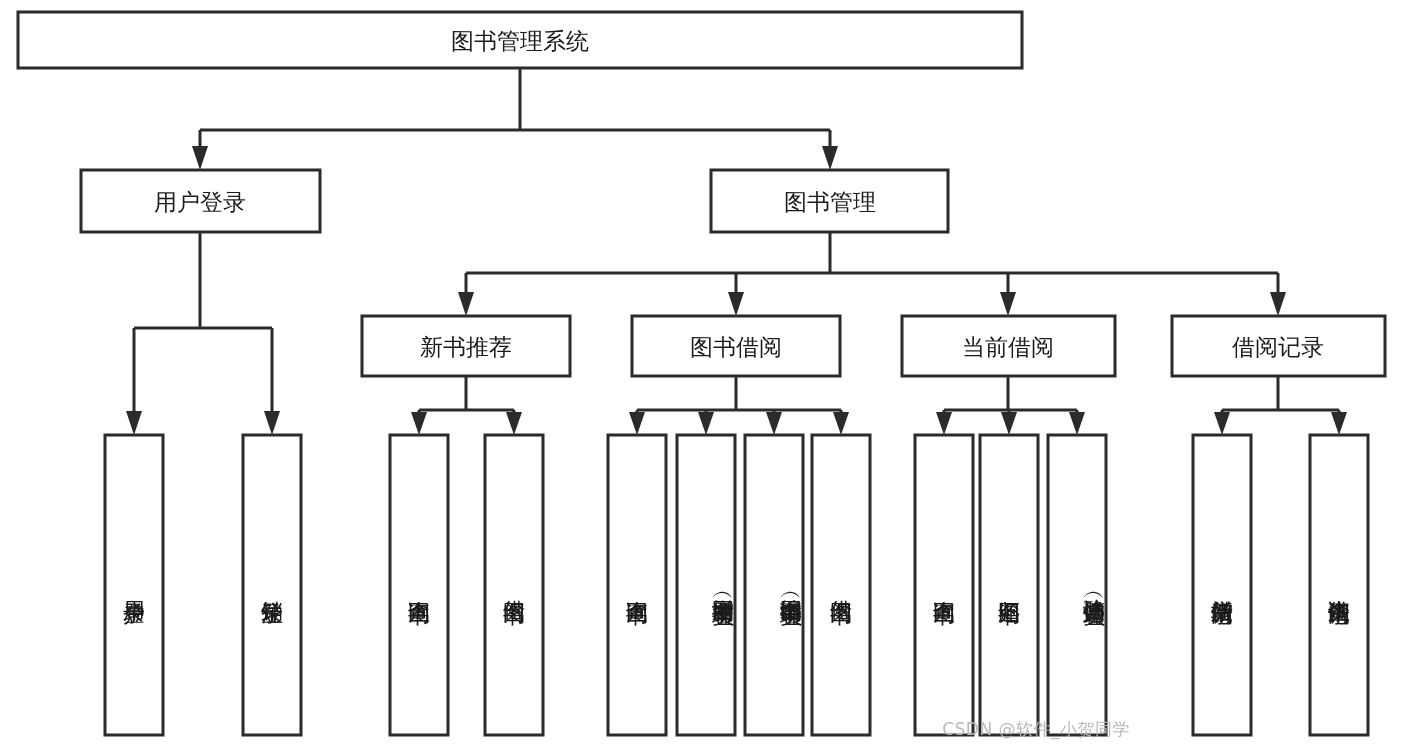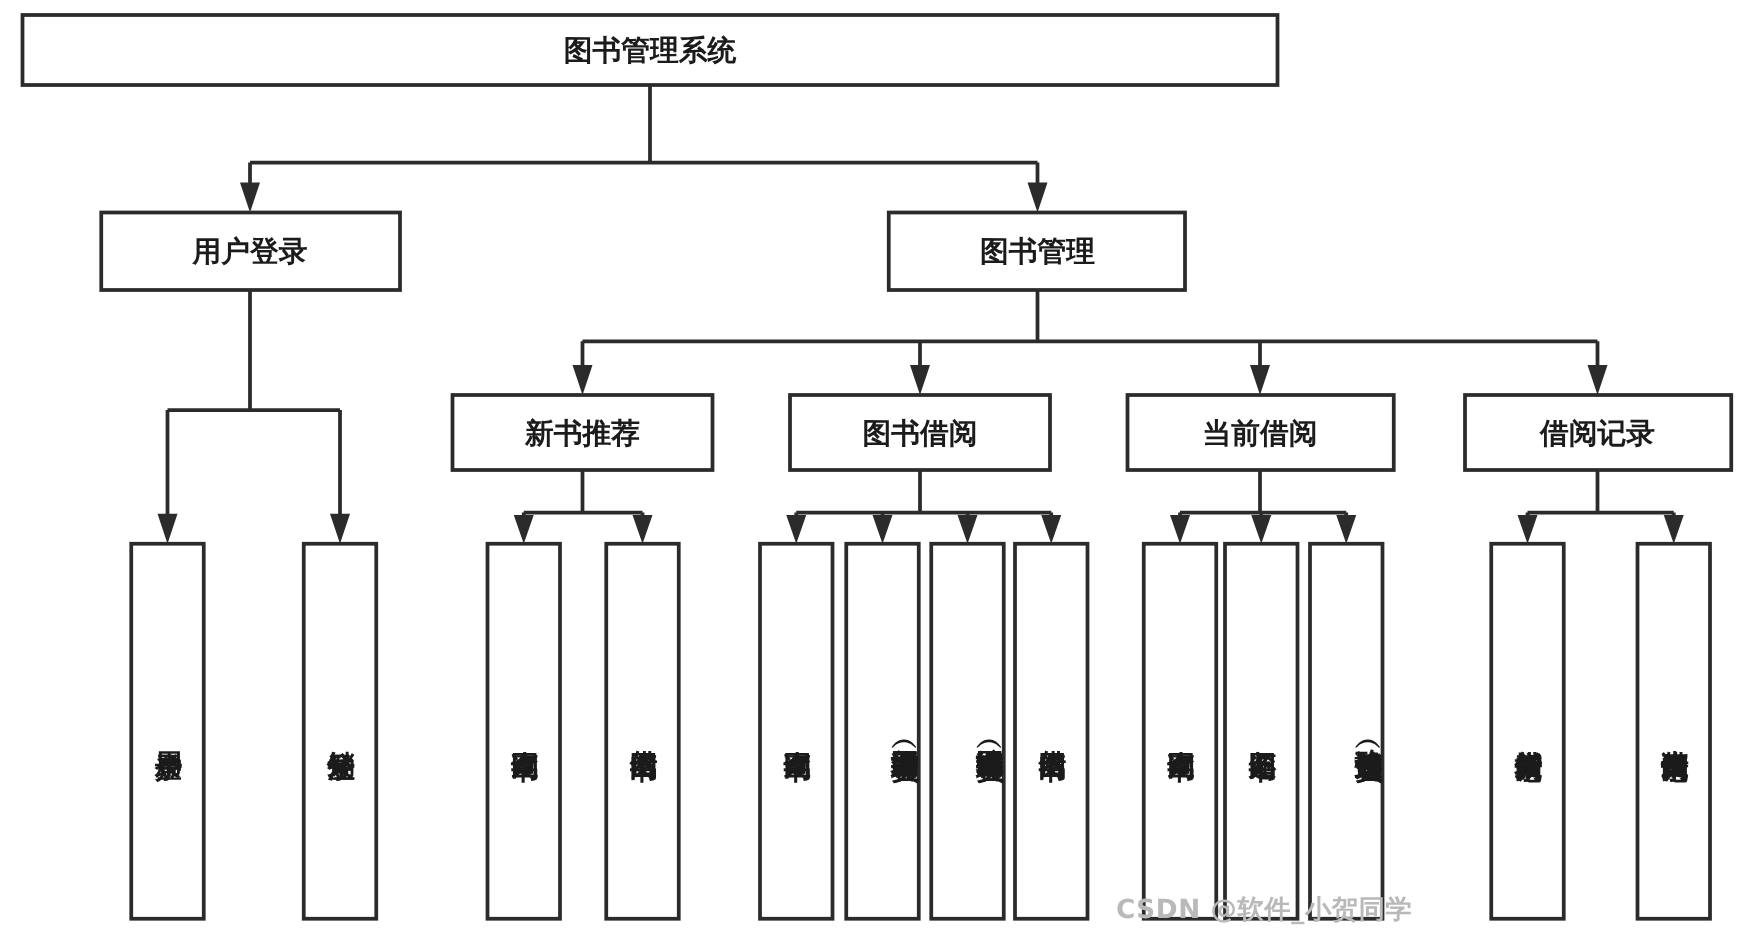--- a/index.html
+++ b/index.html
@@ -13,21 +13,20 @@
     font-family: "DejaVu Sans", "Liberation Sans", sans-serif;
     overflow: hidden;
     position: relative;
   }
   #diagram-root {
     position: absolute;
     left: 0;
     top: 0;
     width: 1138px;
     height: 747px;
-    font-weight: bold;
   }
   svg.tree {
     display: block;
     width: 1405px;
     height: 747px;
   }
   .node-rect {
     fill: #ffffff;
     stroke: #2b2b2b;
     stroke-width: 3;
@@ -71,21 +70,21 @@
     align-items: center;
     justify-content: center;
     text-align: center;
     pointer-events: none;
   }
   .watermark {
     position: absolute;
     right: 8px;
     bottom: 6px;
     font-family: "DejaVu Sans", "Liberation Sans", sans-serif;
-    font-size: 21px;
+    font-size: 17px;
     color: #b9b9b9;
     white-space: nowrap;
     letter-spacing: 0.5px;
   }
 </style>
 </head>
 <body>
 
 <div id="diagram-root">
 

